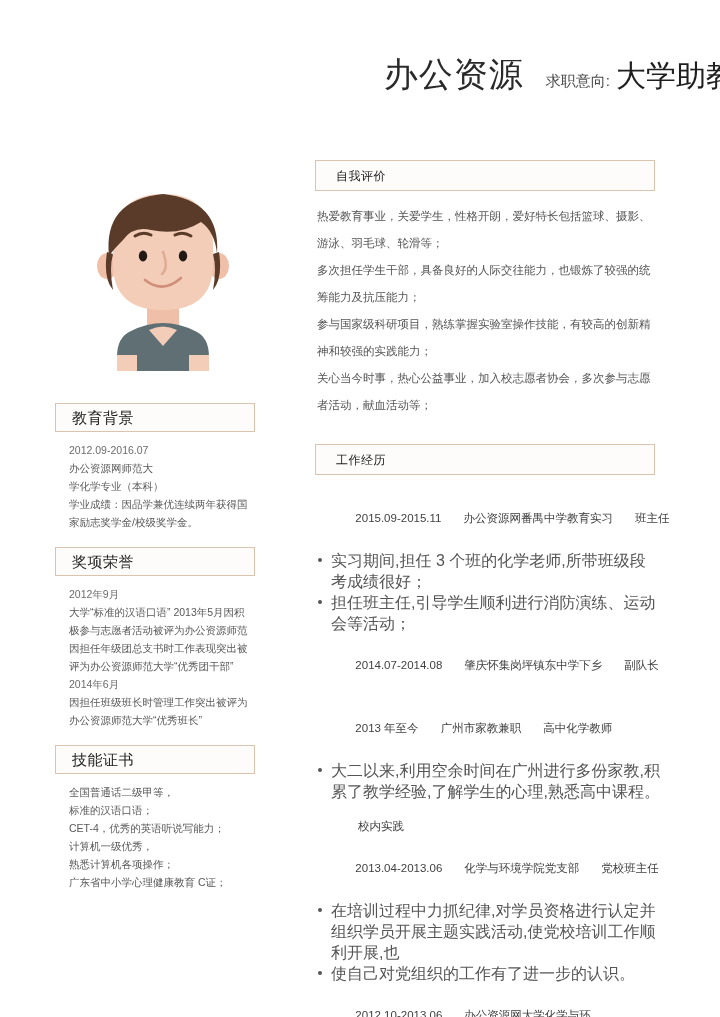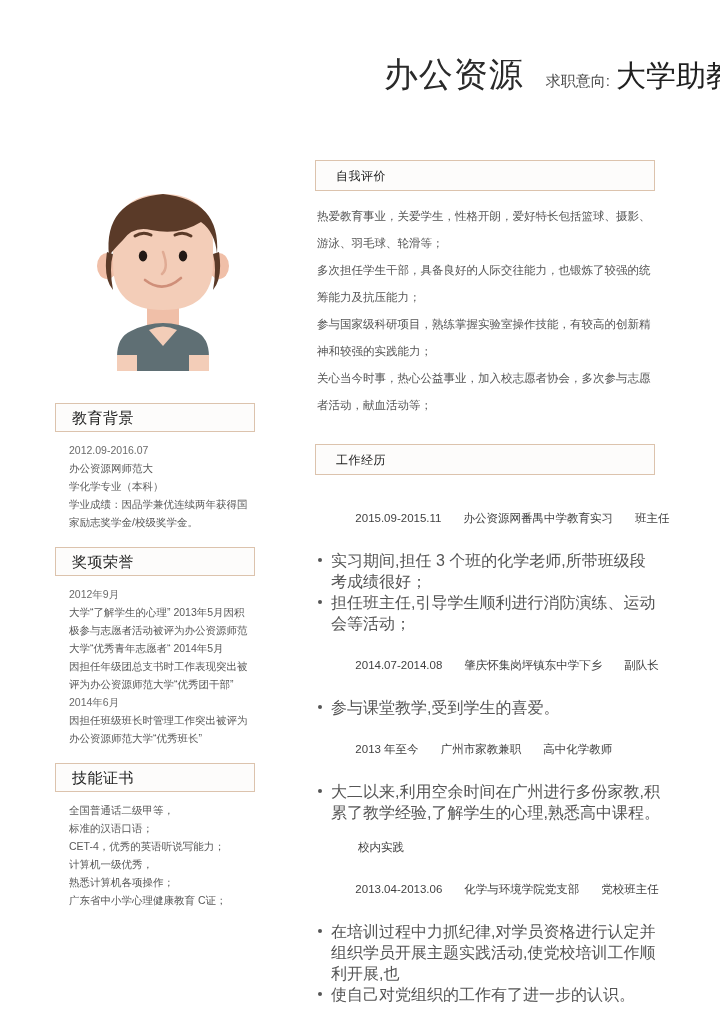--- a/index.html
+++ b/index.html
@@ -214,23 +214,22 @@
         <div class="line">家励志奖学金/校级奖学金。</div>
       </div>
     </div>
 
     <div style="margin-top:16px;">
       <div class="sec-box left-box">
         <span class="sec-title">奖项荣誉</span>
       </div>
       <div class="block">
         <div class="line mono">2012年9月</div>
-        <div class="line">大学“了解学生的心理” 2013年5月因积</div>
+        <div class="line">大学“标准的汉语口语” 2013年5月因积</div>
         <div class="line">极参与志愿者活动被评为办公资源师范</div>
-        <div class="line">大学“优秀青年志愿者“ 2014年5月</div>
         <div class="line">因担任年级团总支书时工作表现突出被</div>
         <div class="line">评为办公资源师范大学“优秀团干部”</div>
         <div class="line mono">2014年6月</div>
         <div class="line">因担任班级班长时管理工作突出被评为</div>
         <div class="line">办公资源师范大学“优秀班长”</div>
       </div>
     </div>
 
     <div style="margin-top:16px;">
       <div class="sec-box left-box">
@@ -277,21 +276,20 @@
             <li>实习期间,担任 3 个班的化学老师,所带班级段考成绩很好；</li>
             <li>担任班主任,引导学生顺利进行消防演练、运动会等活动；</li>
           </ul>
         </div>
 
         <div>
           <div class="job-head">
             <span class="jh-date">2014.07-2014.08</span><span class="jh-org">肇庆怀集岗坪镇东中学下乡</span><span class="jh-role">副队长</span>
           </div>
           <ul class="bullets">
-            <li>参与课堂教学,受到学生的喜爱。</li>
           </ul>
         </div>
 
         <div>
           <div class="job-head">
             <span class="jh-date">2013 年至今</span><span class="jh-org">广州市家教兼职</span><span class="jh-role">高中化学教师</span>
           </div>
           <ul class="bullets">
             <li>大二以来,利用空余时间在广州进行多份家教,积累了教学经验,了解学生的心理,熟悉高中课程。</li>
           </ul>

